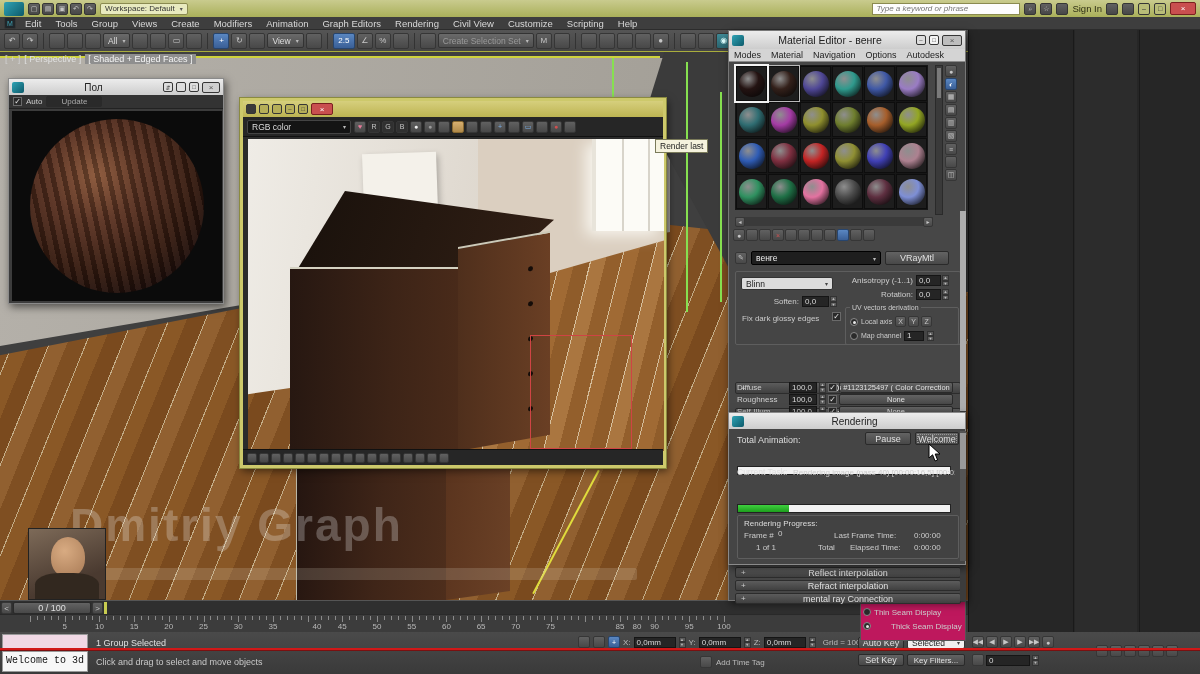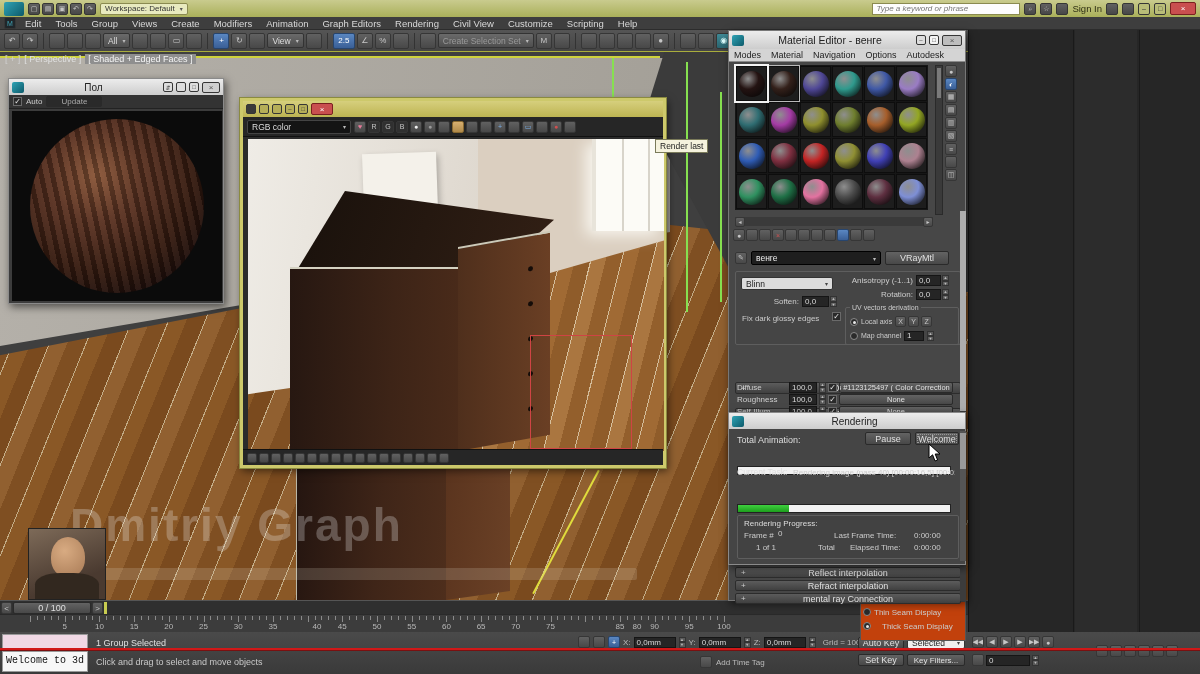--- a/index.html
+++ b/index.html
@@ -403,26 +403,26 @@
         <div class="chip sm"></div>
       </div>
   </div>
 
   <div class="abs" style="left:968px;top:30px;width:232px;height:602px;background:#262626;border-left:1px solid #151515;">
     <div class="abs" style="left:106px;top:0;width:62px;height:602px;background:#2c2c2c;"></div>
     <div class="abs" style="left:104px;top:0;width:1px;height:602px;background:#1a1a1a;"></div>
     <div class="abs" style="left:170px;top:0;width:1px;height:602px;background:#1a1a1a;"></div>
   </div>
 
-  <div class="abs" style="left:860px;top:601px;width:106px;height:40px;background:#c2410c;border:1px solid #555;padding:3px 2px;z-index:8;">
+  <div class="abs" style="left:860px;top:601px;width:106px;height:40px;background:#be185d;border:1px solid #555;padding:3px 2px;z-index:8;">
     <div class="row" style="gap:3px;height:14px;">
       <span class="radio"></span>
       <span class="t8" style="color:#ccc;">Thin Seam Display</span>
     </div>
-    <div class="row" style="gap:11px;height:14px;">
+    <div class="row" style="gap:20px;height:14px;">
       <span class="radio on"></span>
       <span class="t8" style="color:#ccc;">Thick Seam Display</span>
     </div>
   </div>
 
   <div id="pol" class="abs float" style="z-index:25;">
     <div class="titlebar-sm winlight">
       <span class="appicon"></span>
       <span style="flex:1;text-align:center;">Пол</span>
       <span class="chip xs" style="background:#ddd;color:#444;">⇵</span>

